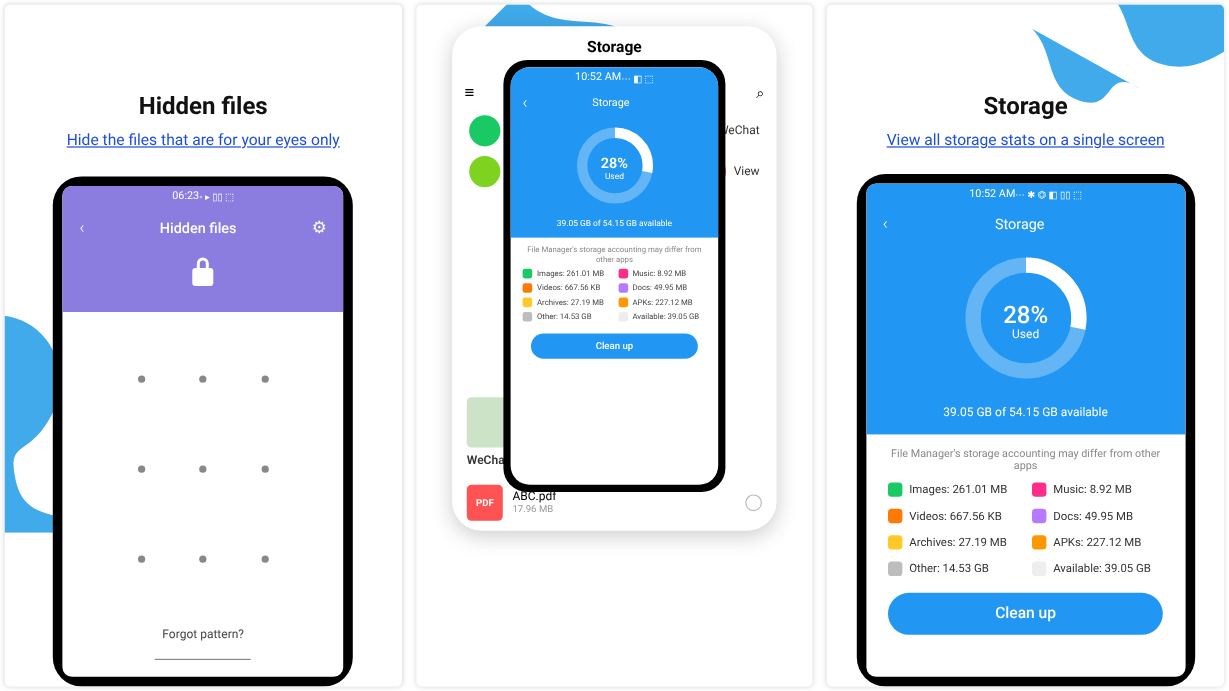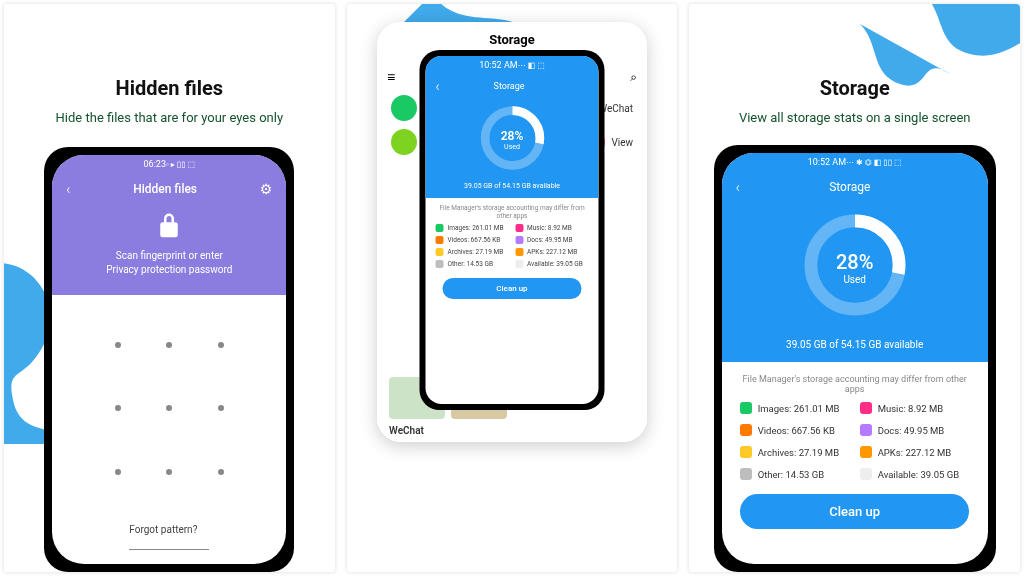--- a/index.html
+++ b/index.html
@@ -2,36 +2,36 @@
 <html><head>
 <meta charset="utf-8">
 <style>
   * { box-sizing: border-box; margin: 0; padding: 0; font-family: -apple-system, BlinkMacSystemFont, "Segoe UI", Roboto, sans-serif; }
   body { width: 1024px; height: 576px; background: #fff; overflow: hidden; position: relative; }
   .page { width: 1024px; height: 576px; display: flex; gap: 12px; padding: 4px; }
   .panel { flex: 1; background: #fff; display: flex; flex-direction: column; align-items: center; position: relative; overflow: hidden; border-radius: 4px; box-shadow: 0 0 4px rgba(0,0,0,0.15); }
   .splash { position: absolute; pointer-events: none; }
   .splash svg { display:block; }
   .p-title { font-size: 20px; font-weight: 700; color: #111; margin-top: 72px; }
-  .p-sub { font-size: 13px; color: #14532d; margin-top: 10px; text-align: center; }
+  .p-sub { font-size: 13px; color: #1d4ed8; margin-top: 10px; text-align: center; text-decoration: underline; }
   
   .phone { background: #000; border-radius: 24px; padding: 8px; position: relative; }
-  .phone-inner { background: #fff; border-radius: 32px; overflow: hidden; width: 100%; height: 100%; display: flex; flex-direction: column; }
+  .phone-inner { background: #fff; border-radius: 8px; overflow: hidden; width: 100%; height: 100%; display: flex; flex-direction: column; }
   .statusbar { height: 18px; display: flex; align-items: center; justify-content: space-between; padding: 0 12px; font-size: 9px; color: #fff; }
   .status-icons { display: flex; gap: 3px; align-items: center; font-size: 8px; }
   
   .phone1 { width: 250px; height: 440px; margin-top: 22px; }
   .hf-top { background: #8b7ce0; color: #fff; display: flex; flex-direction: column; align-items: center; padding-bottom: 18px; }
   .hf-bar { width: 100%; display: flex; align-items: center; justify-content: space-between; padding: 8px 14px; }
   .hf-bar-title { font-size: 12px; font-weight: 500; }
   .lock { width: 30px; height: 30px; margin-top: 6px; }
   .hf-msg { font-size: 10px; text-align: center; line-height: 1.4; margin-top: 8px; }
   .pattern { flex: 1; display: grid; grid-template-columns: repeat(3,1fr); grid-template-rows: repeat(3,1fr); padding: 18px 40px 12px; }
   .dot { width: 6px; height: 6px; background: #888; border-radius: 50%; margin: auto; }
-  .forgot { font-size: 10px; color: #444; padding: 8px 0 14px; border-bottom: 1px solid #888; width: 80px; margin: 0 auto 14px auto; border: none; border-bottom: 1px solid #888; }
+  .forgot { font-size: 10px; color: #444; text-align: center; padding: 8px 0 14px; border-bottom: 1px solid #888; width: 80px; margin: 0 auto 14px auto; border: none; border-bottom: 1px solid #888; }
   
   .p2-phones { position: relative; width: 100%; flex:1; margin-top: 18px; }
   .phone2a { width: 270px; height: 420px; position: absolute; left: 50%; transform: translateX(-50%); top:0; }
   .phone2b { width: 185px; height: 360px; position: absolute; left: 50%; transform: translateX(-50%); top: 28px; z-index: 2; border-radius: 20px; padding:6px;}
   .fm-head { display:flex; align-items:center; justify-content:space-between; padding:6px 10px; }
   .cat-row { display: flex; justify-content: space-between; padding: 4px 14px; }
   .cat { display:flex; align-items:center; gap:6px; font-size:10px; color:#333; }
   .cat .ci { width:26px; height:26px; border-radius:50%; }
   .recent { padding: 6px 12px; font-size:10px; font-weight:600; color:#333;}
   .thumbs { display:flex; gap:6px; padding:0 12px;}
@@ -89,24 +89,20 @@
             <span class="status-icons">◦ ▸ ▯▯ ⬚</span>
           </div>
           <div class="hf-bar">
             <span class="chev">‹</span>
             <span class="hf-bar-title">Hidden files</span>
             <span class="gear">⚙</span>
           </div>
           <svg class="lock" viewBox="0 0 24 24">
               <path fill="#fff" d="M12 2a4 4 0 0 0-4 4v3H7a2 2 0 0 0-2 2v8a2 2 0 0 0 2 2h10a2 2 0 0 0 2-2v-8a2 2 0 0 0-2-2h-1V6a4 4 0 0 0-4-4zm-2 4a2 2 0 1 1 4 0v3h-4V6z"></path>
             </svg>
-          <div class="hf-msg">
-            <span>Scan fingerprint or enter</span><br>
-            <span>Privacy protection password</span>
-          </div>
         </div>
         <div class="pattern">
           <div class="dot"></div>
             <div class="dot"></div>
             <div class="dot"></div>
           <div class="dot"></div>
             <div class="dot"></div>
             <div class="dot"></div>
           <div class="dot"></div>
             <div class="dot"></div>
@@ -155,20 +151,28 @@
                 <div class="ci" style="background:#ff5252;"></div>
                 <span>View</span>
               </div>
           </div>
           <div style="flex:1;"></div>
           <div class="thumbs">
             <div class="thumb"></div>
               <div class="thumb" style="background:#d9c9a3;"></div>
           </div>
           <div class="recent">WeChat</div>
+          <div class="file-item">
+            <div class="pdf">PDF</div>
+            <div>
+              <div style="font-size:10px;">ABC.pdf</div>
+              <div style="font-size:8px;color:#999;">17.96 MB</div>
+            </div>
+            <div class="radio"></div>
+          </div>
         </div>
       </div>
 
       <div class="phone phone2b">
         <div class="phone-inner" style="border-radius:16px;">
           <div class="storage-top">
             <div class="statusbar">
               <span>10:52 AM</span>
               <span class="status-icons">⋯ ◧ ⬚</span>
             </div>

